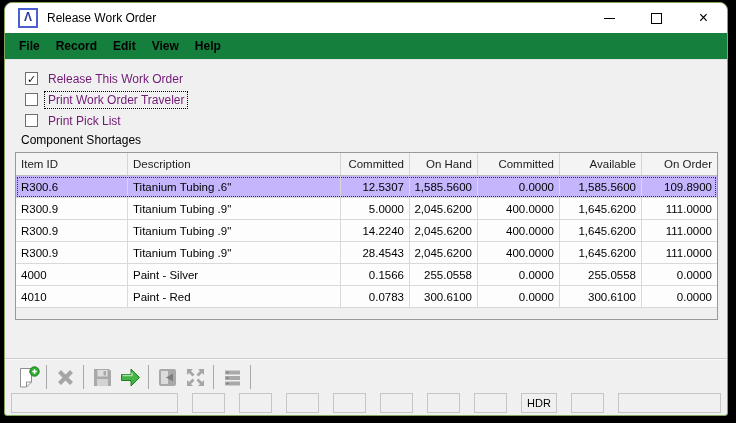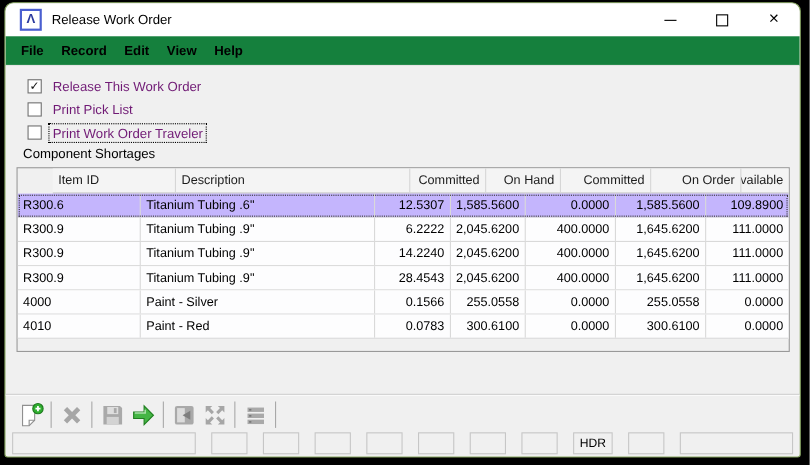--- a/index.html
+++ b/index.html
@@ -32,21 +32,21 @@
   .cb-row{display:flex;align-items:center;height:21px;}
   .cb-box{width:13px;height:13px;background:#fff;border:1px solid #6e6e6e;margin-right:7px;
     font-size:11px;line-height:12px;text-align:center;color:#111;box-sizing:border-box;flex:0 0 auto;}
   .cb-label{font-size:12px;color:#701a75;padding:1px 3px;}
   .cb-label.focused{outline:1px dotted #000;}
   .section-label{position:absolute;left:16px;top:130px;font-size:12px;color:#000;}
   
   .grid{position:absolute;left:10px;top:149px;width:703px;height:168px;
     border:1px solid #999;background:#f0f0f0;box-sizing:border-box;overflow:hidden;}
   .grid-header,.grid-row{display:grid;grid-template-columns:112px 213px 69px 68px 82px 82px 1fr;}
-  .grid-header{height:22px;background:#f4f4f4;border-bottom:1px solid #bdbdbd;margin-left:32px;}
+  .grid-header{height:22px;background:#f4f4f4;border-bottom:1px solid #bdbdbd;}
   .hcell{font-size:11.5px;color:#1c1c1c;display:flex;align-items:center;padding:0 5px;
     border-right:1px solid #d6d6d6;overflow:hidden;white-space:nowrap;}
   .hcell:last-child{border-right:none;}
   .grid-row{height:21px;background:#fdfdfe;border-bottom:1px solid #d9d9d9;}
   .cell{font-size:11.5px;color:#000;display:flex;align-items:center;padding:0 5px;
     border-right:1px solid #d9d9d9;overflow:hidden;white-space:nowrap;}
   .cell:last-child{border-right:none;}
   .align-right{justify-content:flex-end;}
   .grid-row.selected{outline:1px dotted #333;outline-offset:-2px;background:#c4b5fd;}
   
@@ -94,54 +94,54 @@
       <span class="menu-item">Help</span>
     </div>
 
   <div class="checkbox-group" id="checkboxes">
       <div class="cb-row">
     <span class="cb-box">✓</span>
     <span class="cb-label">Release This Work Order</span>
   </div>
       <div class="cb-row">
     <span class="cb-box"></span>
-    <span class="cb-label">Print Pick List</span>
+    <span class="cb-label focused">Print Work Order Traveler</span>
   </div>
       <div class="cb-row">
     <span class="cb-box"></span>
-    <span class="cb-label focused">Print Work Order Traveler</span>
+    <span class="cb-label">Print Pick List</span>
   </div>
     </div>
 
   <div class="section-label">Component Shortages</div>
 
   <div class="grid">
     <div class="grid-header" id="grid-header">
         <div class="hcell">Item ID</div>
         <div class="hcell">Description</div>
         <div class="hcell align-right">Committed</div>
         <div class="hcell align-right">On Hand</div>
         <div class="hcell align-right">Committed</div>
+        <div class="hcell align-right">Available</div>
         <div class="hcell align-right">On Order</div>
-        <div class="hcell align-right">Available</div>
       </div>
     <div id="grid-body">
         <div class="grid-row selected">
           <div class="cell">R300.6</div>
           <div class="cell">Titanium Tubing .6"</div>
           <div class="cell align-right">12.5307</div>
           <div class="cell align-right">1,585.5600</div>
           <div class="cell align-right">0.0000</div>
           <div class="cell align-right">1,585.5600</div>
           <div class="cell align-right">109.8900</div>
         </div>
         <div class="grid-row">
           <div class="cell">R300.9</div>
           <div class="cell">Titanium Tubing .9"</div>
-          <div class="cell align-right">6.2222</div>
+          <div class="cell align-right">5.0000</div>
           <div class="cell align-right">2,045.6200</div>
           <div class="cell align-right">400.0000</div>
           <div class="cell align-right">1,645.6200</div>
           <div class="cell align-right">111.0000</div>
         </div>
         <div class="grid-row">
           <div class="cell">R300.9</div>
           <div class="cell">Titanium Tubing .9"</div>
           <div class="cell align-right">14.2240</div>
           <div class="cell align-right">2,045.6200</div>

